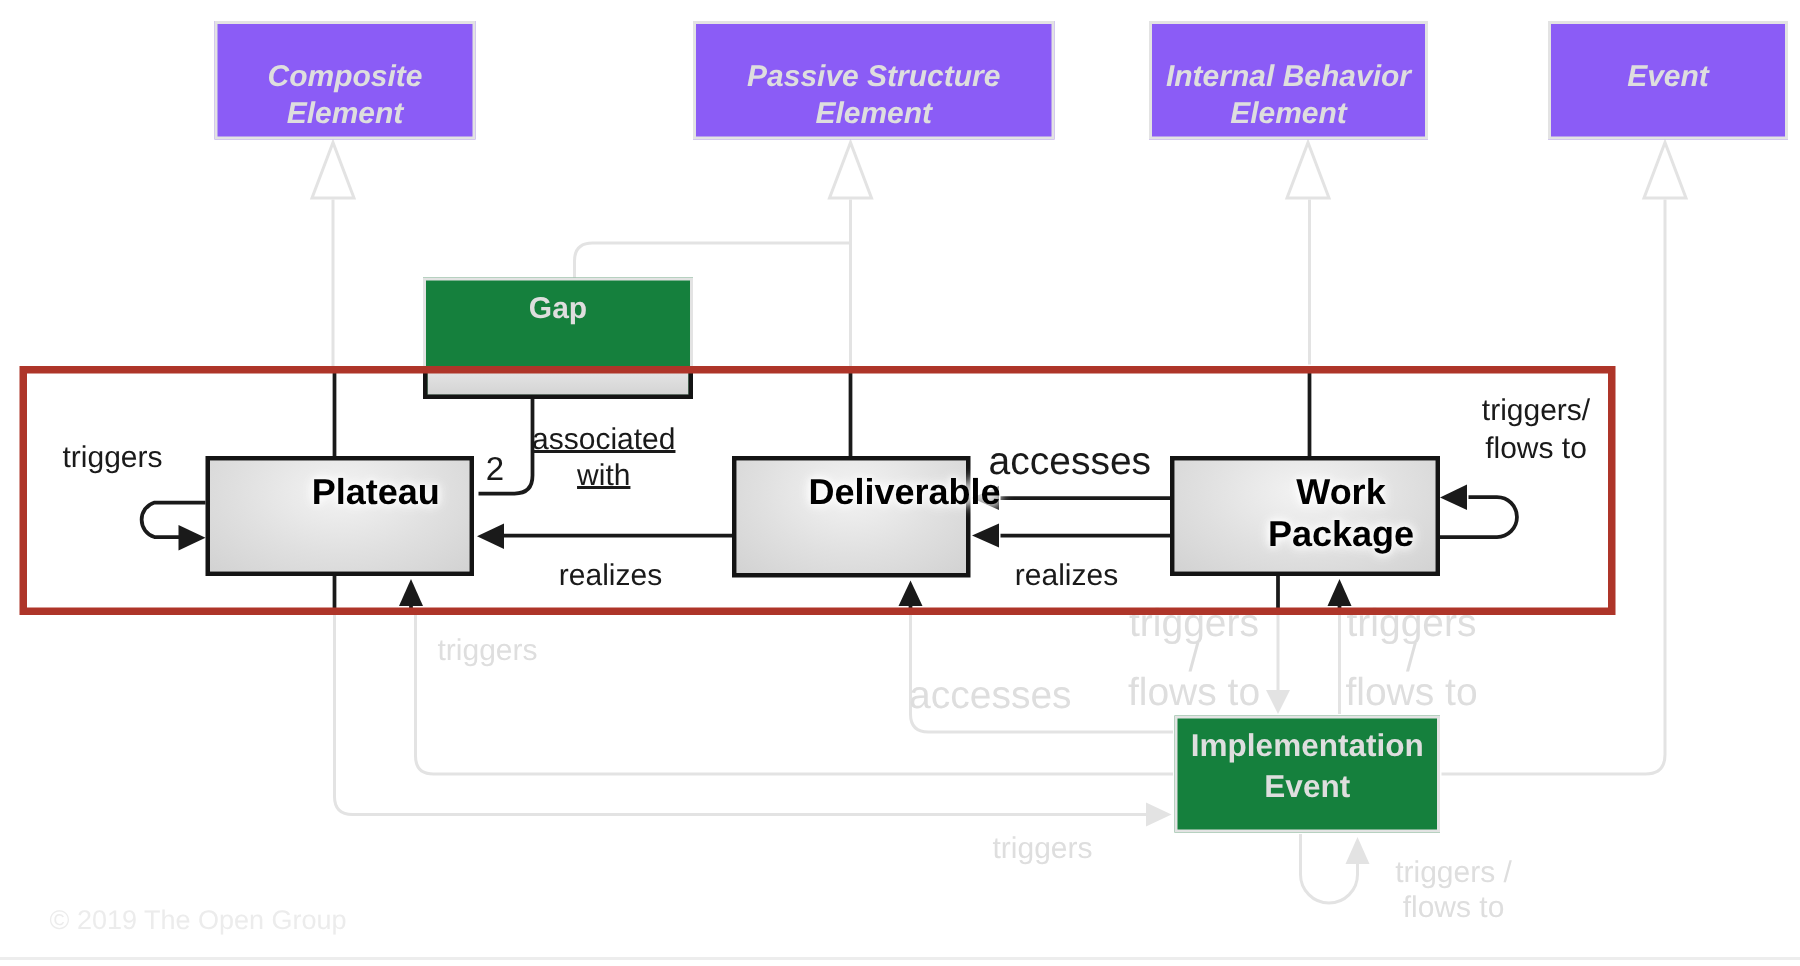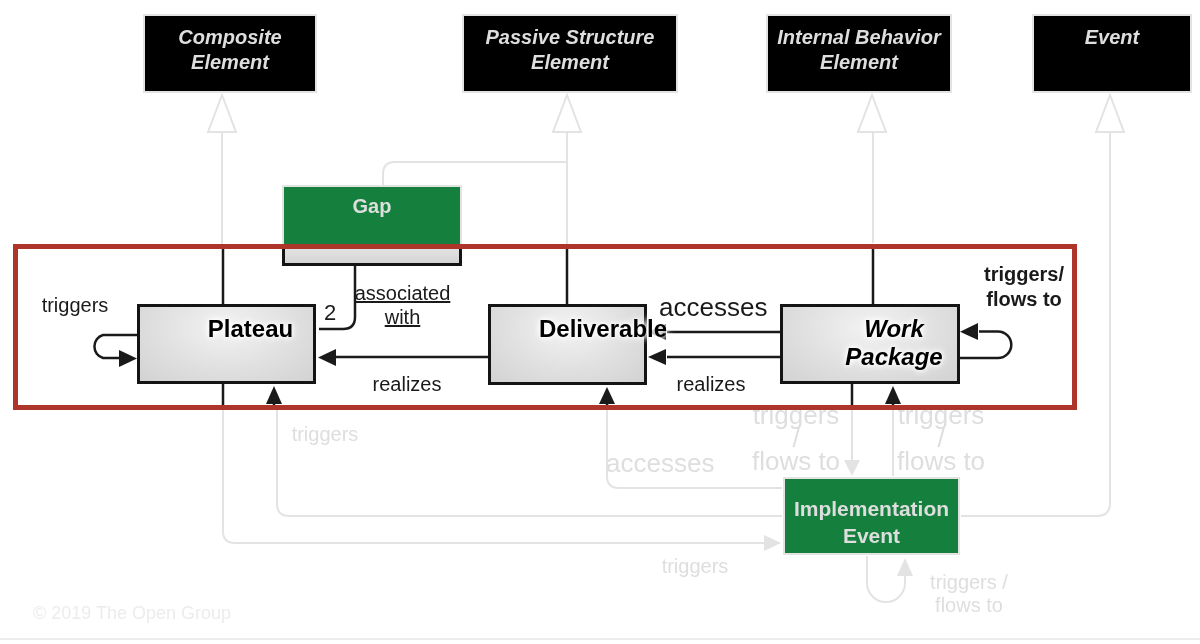--- a/index.html
+++ b/index.html
@@ -6,22 +6,22 @@
     --red:#ae3529;
     --ink:#1a1a1a;
     --faded-line:#e3e3e3;
     --faded-text:#dedede;
   }
   html,body{margin:0;padding:0;background:#fff;}
   #stage{position:relative;width:1200px;height:644px;background:#fff;overflow:hidden;
          font-family:"Liberation Sans","DejaVu Sans",sans-serif;}
   svg.layer{position:absolute;left:0;top:0;z-index:1;}
   .box{position:absolute;box-sizing:border-box;text-align:center;white-space:pre-line;}
-  .faded-box{border:2px solid var(--faded-line);background:#000000;color:var(--faded-text);
-             font-weight:bold;font-size:20px;line-height:25px;padding-top:9px;z-index:2;}
+  .faded-box{border:2px solid var(--faded-line);background:#8b5cf6;color:var(--faded-text);
+             font-weight:bold;font-size:20px;line-height:25px;padding-top:23px;z-index:2;}
   .faded-box.italic{font-style:italic;}
   .faded-box.darker{background:#15803d;}
   .main-box{border:3px solid #141414;color:#000;font-weight:bold;font-size:24px;line-height:28px;
             padding-top:8px;z-index:5;
             background:radial-gradient(ellipse at 50% 28%,#f3f3f3 0%,#e0e0e0 55%,#d2d2d2 100%);
             text-shadow:0 0 4px #fff,0 0 7px #fff,0 0 10px #fff;padding-left:48px;}
   .gap-strip{position:absolute;box-sizing:border-box;z-index:3;
              border-left:3px solid #141414;border-right:3px solid #141414;border-bottom:3px solid #141414;
              background:linear-gradient(180deg,#e4e4e4,#d4d4d4);}
   .red-frame{position:absolute;box-sizing:border-box;border:5px solid var(--red);z-index:4;background:transparent;}
@@ -87,46 +87,46 @@
       <polygon points="666,349 666,365 648,357"></polygon>
       <polygon points="978,323 978,340 960,331.7"></polygon>
       <polygon points="266,404 282,404 274,386"></polygon>
       <polygon points="599,404 615,404 607,387"></polygon>
       <polygon points="885,404 901,404 893,386"></polygon>
     </g>
   </svg>
 
   <div class="box faded-box italic" style="left:143px;top:14px;width:174px;height:79px;">Composite
 Element</div>
-  <div class="box faded-box italic" style="left:462px;top:14px;width:216px;height:79px;">Passive Structure
+  <div class="box faded-box italic" style="left:462px;top:14px;width:241px;height:79px;">Passive Structure
 Element</div>
   <div class="box faded-box italic" style="left:766px;top:14px;width:186px;height:79px;">Internal Behavior
 Element</div>
   <div class="box faded-box italic" style="left:1032px;top:14px;width:160px;height:79px;">Event</div>
   <div class="box faded-box darker" style="left:282px;top:185px;width:180px;height:80px;padding-top:7px;">Gap</div>
-  <div class="box faded-box darker" style="left:783px;top:477px;width:177px;height:78px;padding-top:16px;font-size:21px;line-height:27px;">Implementation
+  <div class="box faded-box darker" style="left:783px;top:477px;width:177px;height:78px;padding-top:5px;font-size:21px;line-height:27px;">Implementation
 Event</div>
 
   <div class="gap-strip" style="left:282px;top:247px;width:180px;height:19px;"></div>
 
   <div class="red-frame" style="left:13px;top:244px;width:1064px;height:166px;"></div>
 
   <div class="box main-box" style="left:137px;top:304px;width:179px;height:80px;">Plateau</div>
   <div class="box main-box" style="left:488px;top:304px;width:159px;height:81px;text-align:center;">Deliverable</div>
-  <div class="box main-box" style="left:780px;top:304px;width:180px;height:80px;font-style:italic;">Work
+  <div class="box main-box" style="left:780px;top:304px;width:180px;height:80px;">Work
 Package</div>
 
   <div class="lbl" style="left:30px;top:293px;width:90px;">triggers</div>
   <div class="lbl" style="left:315px;top:301px;width:30px;font-size:22px;">2</div>
   <div class="lbl" style="left:340px;top:281px;width:125px;text-decoration:underline;">associated
 with</div>
   <div class="lbl small" style="left:659px;top:295px;width:100px;">accesses</div>
   <div class="lbl" style="left:357px;top:372px;width:100px;">realizes</div>
   <div class="lbl" style="left:661px;top:372px;width:100px;">realizes</div>
-  <div class="lbl" style="left:974px;top:262px;width:100px;line-height:25px;font-weight:bold;">triggers/
+  <div class="lbl" style="left:974px;top:262px;width:100px;line-height:25px;">triggers/
 flows to</div>
 
   <div class="lbl faded" style="left:275px;top:423px;width:100px;">triggers</div>
   <div class="lbl faded small" style="left:606px;top:452px;width:100px;">accesses</div>
   <div class="lbl faded small" style="left:746px;top:404px;width:100px;">triggers /
 flows to</div>
   <div class="lbl faded small" style="left:891px;top:404px;width:100px;">triggers /
 flows to</div>
   <div class="lbl faded" style="left:645px;top:555px;width:100px;">triggers</div>
   <div class="lbl faded" style="left:919px;top:571px;width:100px;">triggers /

